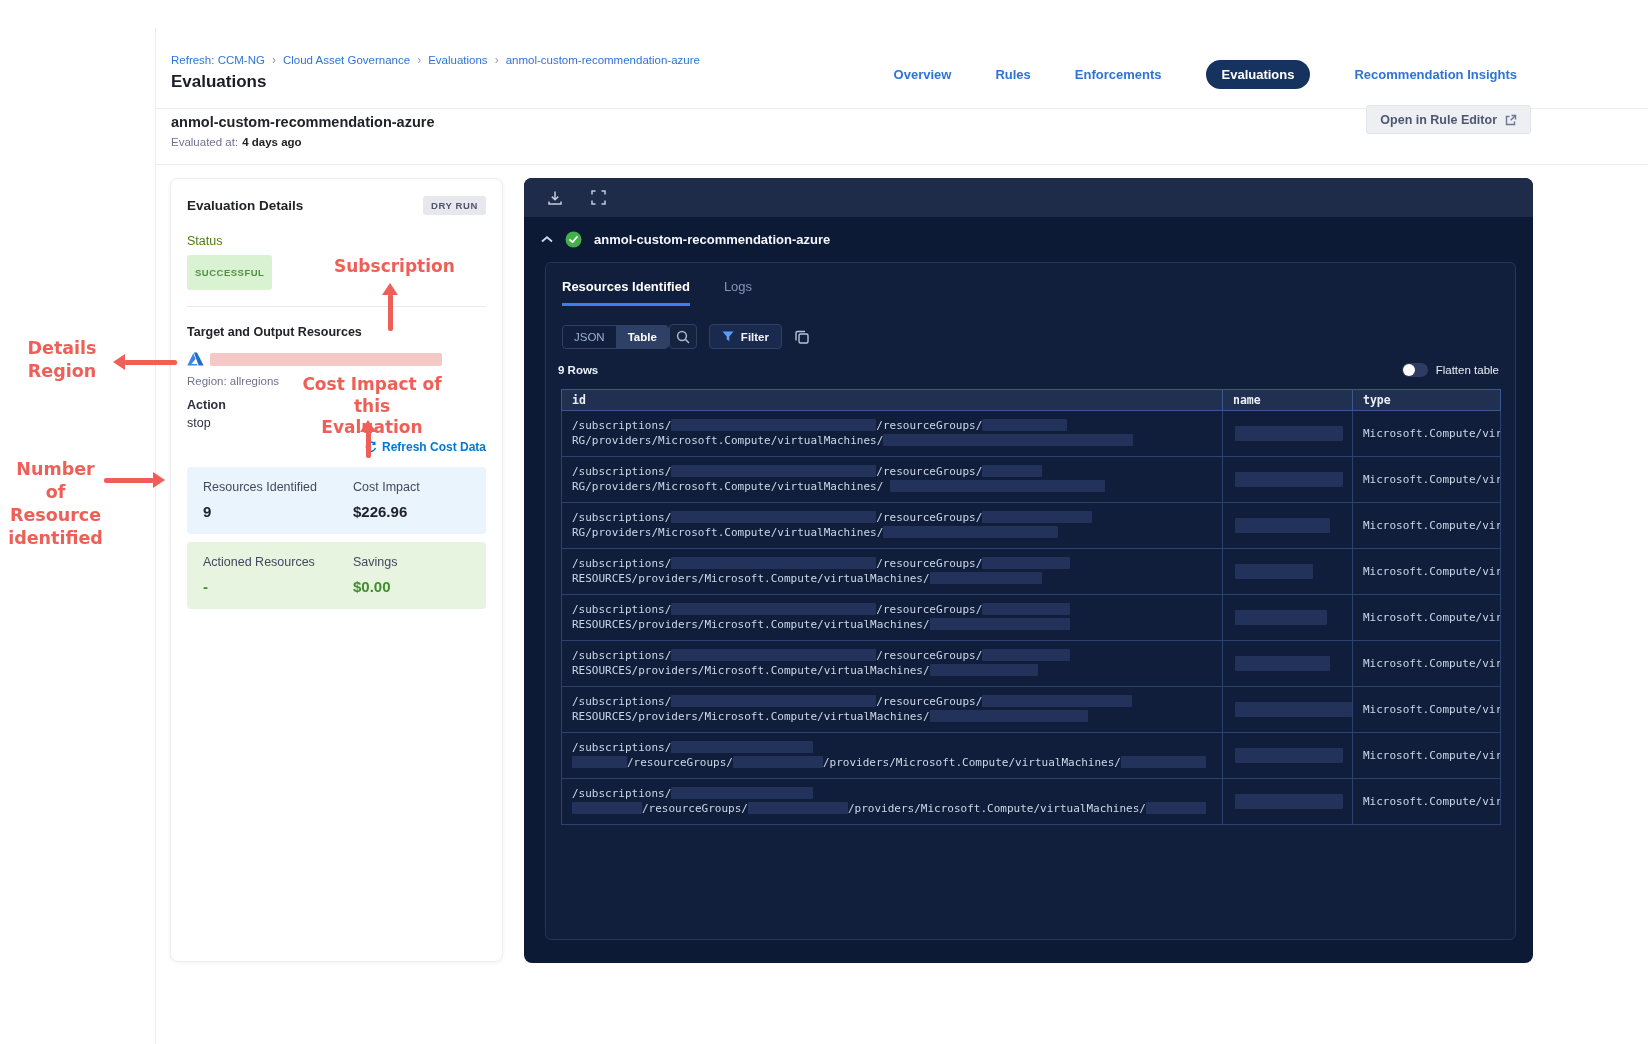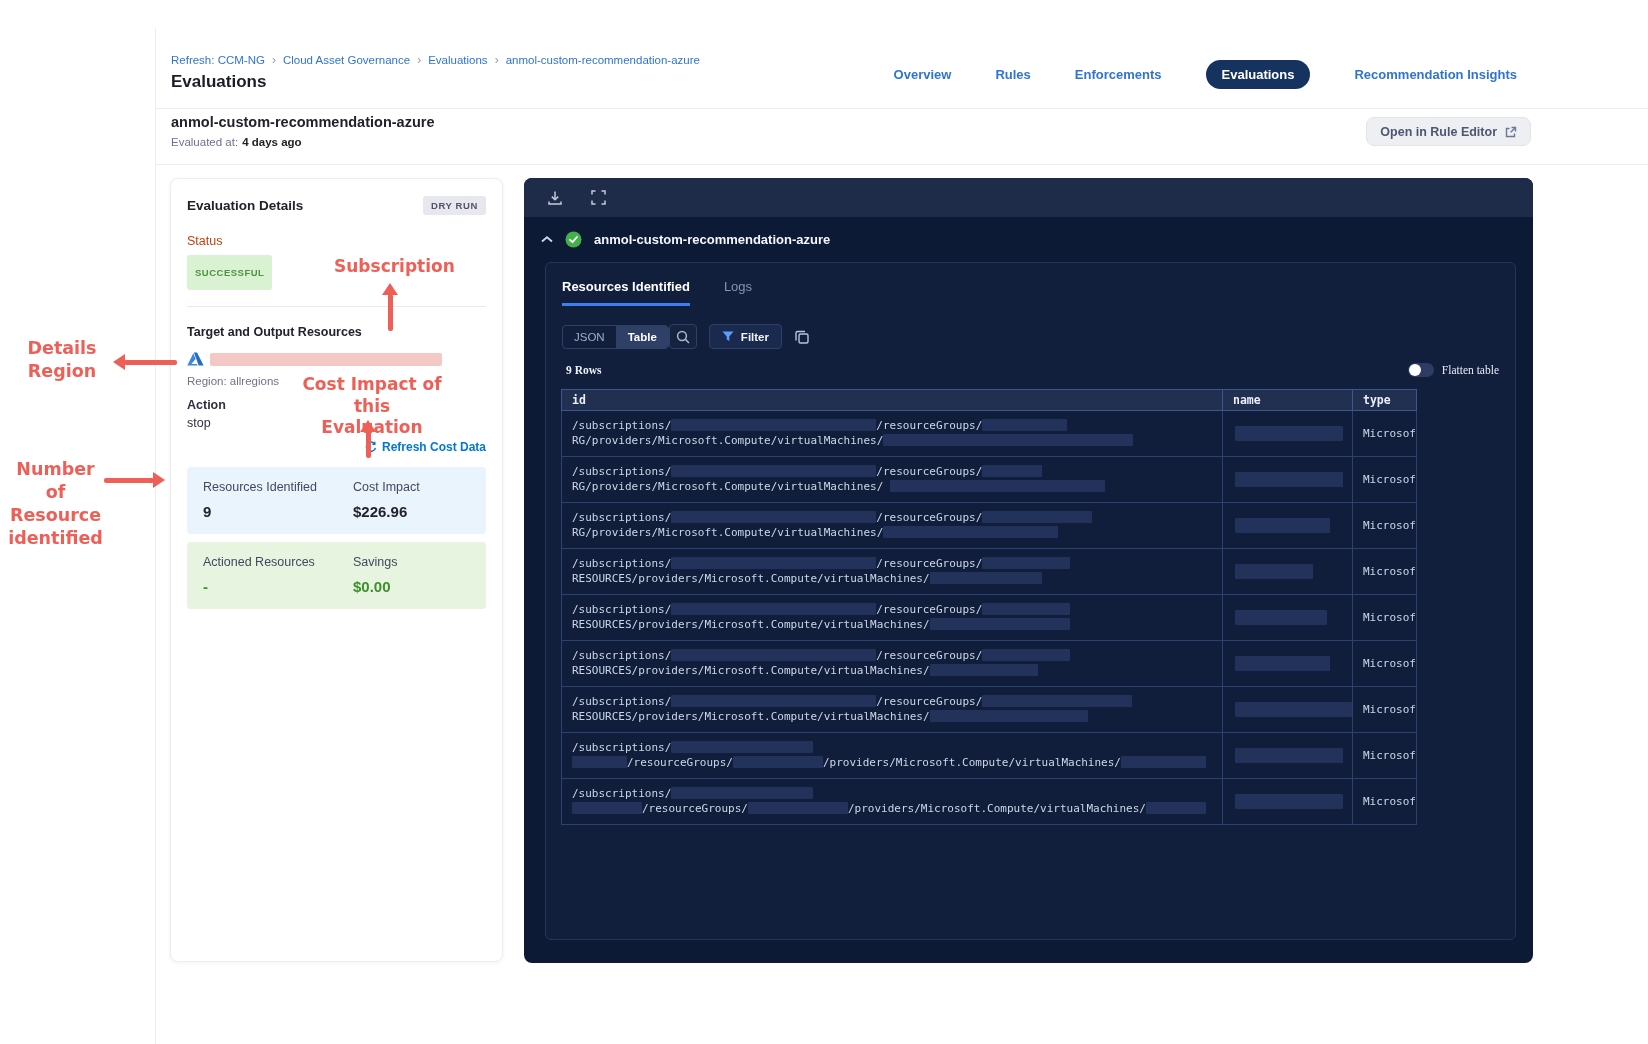--- a/index.html
+++ b/index.html
@@ -17,31 +17,31 @@
   .page-title { position:absolute; left:171px; top:72px; font-size:17px; font-weight:bold; color:#1c1c28; }
 
   .top-nav { position:absolute; top:60px; right:131px; display:flex; align-items:center; gap:44px; }
   .nav-link { font-size:13px; font-weight:600; color:#2f74d4; text-decoration:none; cursor:pointer; }
   .nav-link.strong { font-weight:bold;text-align:center; }
   .nav-pill { font-size:13px; font-weight:bold; color:#fff; background:#16335f; padding:7px 16px; border-radius:17px; text-decoration:none; cursor:pointer; }
 
   .sub-title { position:absolute; left:171px; top:114px; font-size:14.5px; font-weight:bold; color:#22222a; }
   .sub-eval { position:absolute; left:171px; top:136px; font-size:11.5px; color:#6f7190; }
   .sub-eval b { color:#22222a; margin-left:4px; }
-  .rule-editor-btn { position:absolute; right:117px; top:117px; height:29px; display:flex; align-items:center; gap:8px;
-    background:#edeff3; border:1px solid #e2e4ea; border-radius:8px; padding:0 13px; cursor:pointer;
+  .rule-editor-btn { position:absolute; right:117px; top:105px; height:29px; display:flex; align-items:center; gap:8px;
+    background:#edeff3; border:1px solid #e2e4ea; border-radius:3px; padding:0 13px; cursor:pointer;
     font-size:12.5px; font-weight:bold; color:#4f5670; }
 
   
   .details-card { position:absolute; left:170px; top:178px; width:333px; height:784px; background:#fff;
     border:1px solid #ededf2; border-radius:8px; box-shadow:0 1px 4px rgba(40,41,61,0.06); padding:17px 16px; }
   .dc-head { display:flex; justify-content:space-between; align-items:center; }
   .dc-title { font-size:13.5px; font-weight:bold; color:#22222a; }
   .badge-dry { font-size:9.5px; font-weight:bold; letter-spacing:0.6px; color:#51536b; background:#e7e7ee; padding:4px 8px; border-radius:3px; }
-  .lbl { font-size:12.5px; color:#c2410c; }
+  .lbl { font-size:12.5px; color:#4d7c0f; }
   .status-lbl { margin-top:19px; }
   .badge-success { display:inline-block; margin-top:7px; font-size:9.5px; font-weight:bold; letter-spacing:0.5px; color:#4f9140; background:#d9f2d1; padding:12px 8px; border-radius:3px; }
   .dc-div { height:1px; background:#e9e9ef; margin:16px 0 18px 0; }
   .target-heading { font-size:12.5px; font-weight:bold; color:#22222a; }
   .provider-row { display:flex; align-items:center; gap:6px; margin-top:13px; }
   .pink-redact { width:232px; height:13px; background:#f3c8c5; border-radius:2px; }
   .region { margin-top:9px; font-size:11.5px; color:#71738f; }
   .action-lbl { margin-top:11px; font-weight:600; color:#2f3043; }
   .action-val { margin-top:4px; color:#2f3043; }
   .refresh-row { margin-top:9px; text-align:right; }
@@ -79,28 +79,28 @@
   .rtab { font-size:13px; color:#8396b3; padding-bottom:9px; cursor:pointer; }
   .rtab.active { color:#fff; font-weight:bold; border-bottom:3px solid #3f7df2; }
   .controls-row { display:flex; justify-content:flex-start; align-items:center; margin:18px 16px 0 16px; }
   .seg-toggle { display:flex; border:1px solid #2e4066; border-radius:4px; overflow:hidden; }
   .seg { font-size:11.5px; padding:5px 11px; color:#9db0cc; cursor:pointer; }
   .seg.active { background:#2e4066; color:#fff; font-weight:bold; }
   .seg:first-child { border-right:1px solid #2e4066; }
   .right-ctrls { display:flex; align-items:center; gap:12px; }
   .icon-btn { width:28px; height:25px; border:1px solid #2e4066; border-radius:4px; background:#16233f; display:flex; align-items:center; justify-content:center; cursor:pointer; }
   .filter-btn { height:25px; display:flex; align-items:center; gap:7px; padding:0 12px; background:#1a2a4e; border:1px solid #2e4066; border-radius:4px; cursor:pointer; font-size:11.5px; font-weight:bold; color:#f0f4fa; }
-  .count-row { display:flex; justify-content:space-between; align-items:center; margin:14px 16px 0 20px;font-family:Liberation Serif, serif; }
+  .count-row { display:flex; justify-content:space-between; align-items:center; margin:14px 16px 0 12px; }
   .rows-count { font-size:11.5px; font-weight:bold; color:#eef2f8; }
   .flatten-group { display:flex; align-items:center; gap:8px; }
   .switch { width:26px; height:14px; border-radius:7px; background:#2c3c63; position:relative; cursor:pointer; display:inline-block; }
   .switch .knob { position:absolute; left:1px; top:1px; width:12px; height:12px; border-radius:50%; background:#fff; }
   .flatten-lbl { font-size:11.5px; color:#e8edf5; }
 
-  .res-table { margin:12px 0 0 15px; width:856px; font-family:"DejaVu Sans Mono", monospace; }
+  .res-table { margin:12px 0 0 15px; width:940px; font-family:"DejaVu Sans Mono", monospace; }
   .t-head { display:flex; background:#212f50; border:1px solid #3a578f; }
   .th { font-size:11.5px; font-weight:bold; color:#e9eff8; padding:3px 10px; }
   .th-id { width:660px; }
   .th-name { width:131px; border-left:1px solid #3a578f; border-right:1px solid #3a578f; }
   .th-type { flex:1; }
   .t-row { display:flex; border-bottom:1px solid #2b4270; border-left:1px solid #2b4270; border-right:1px solid #2b4270; min-height:46px; background:#101e3b; }
   .c-id { width:660px; padding:8px 10px; font-size:11px; color:#ccd6e7; line-height:14.5px; }
   .mono-line { white-space:nowrap; overflow:hidden; }
   .c-name { width:131px; border-left:1px solid #2b4270; border-right:1px solid #2b4270; display:flex; align-items:center; padding-left:12px; }
   .c-type { flex:1; display:flex; align-items:center; padding-left:10px; font-size:11px; color:#ccd6e7; white-space:nowrap; overflow:hidden; }

